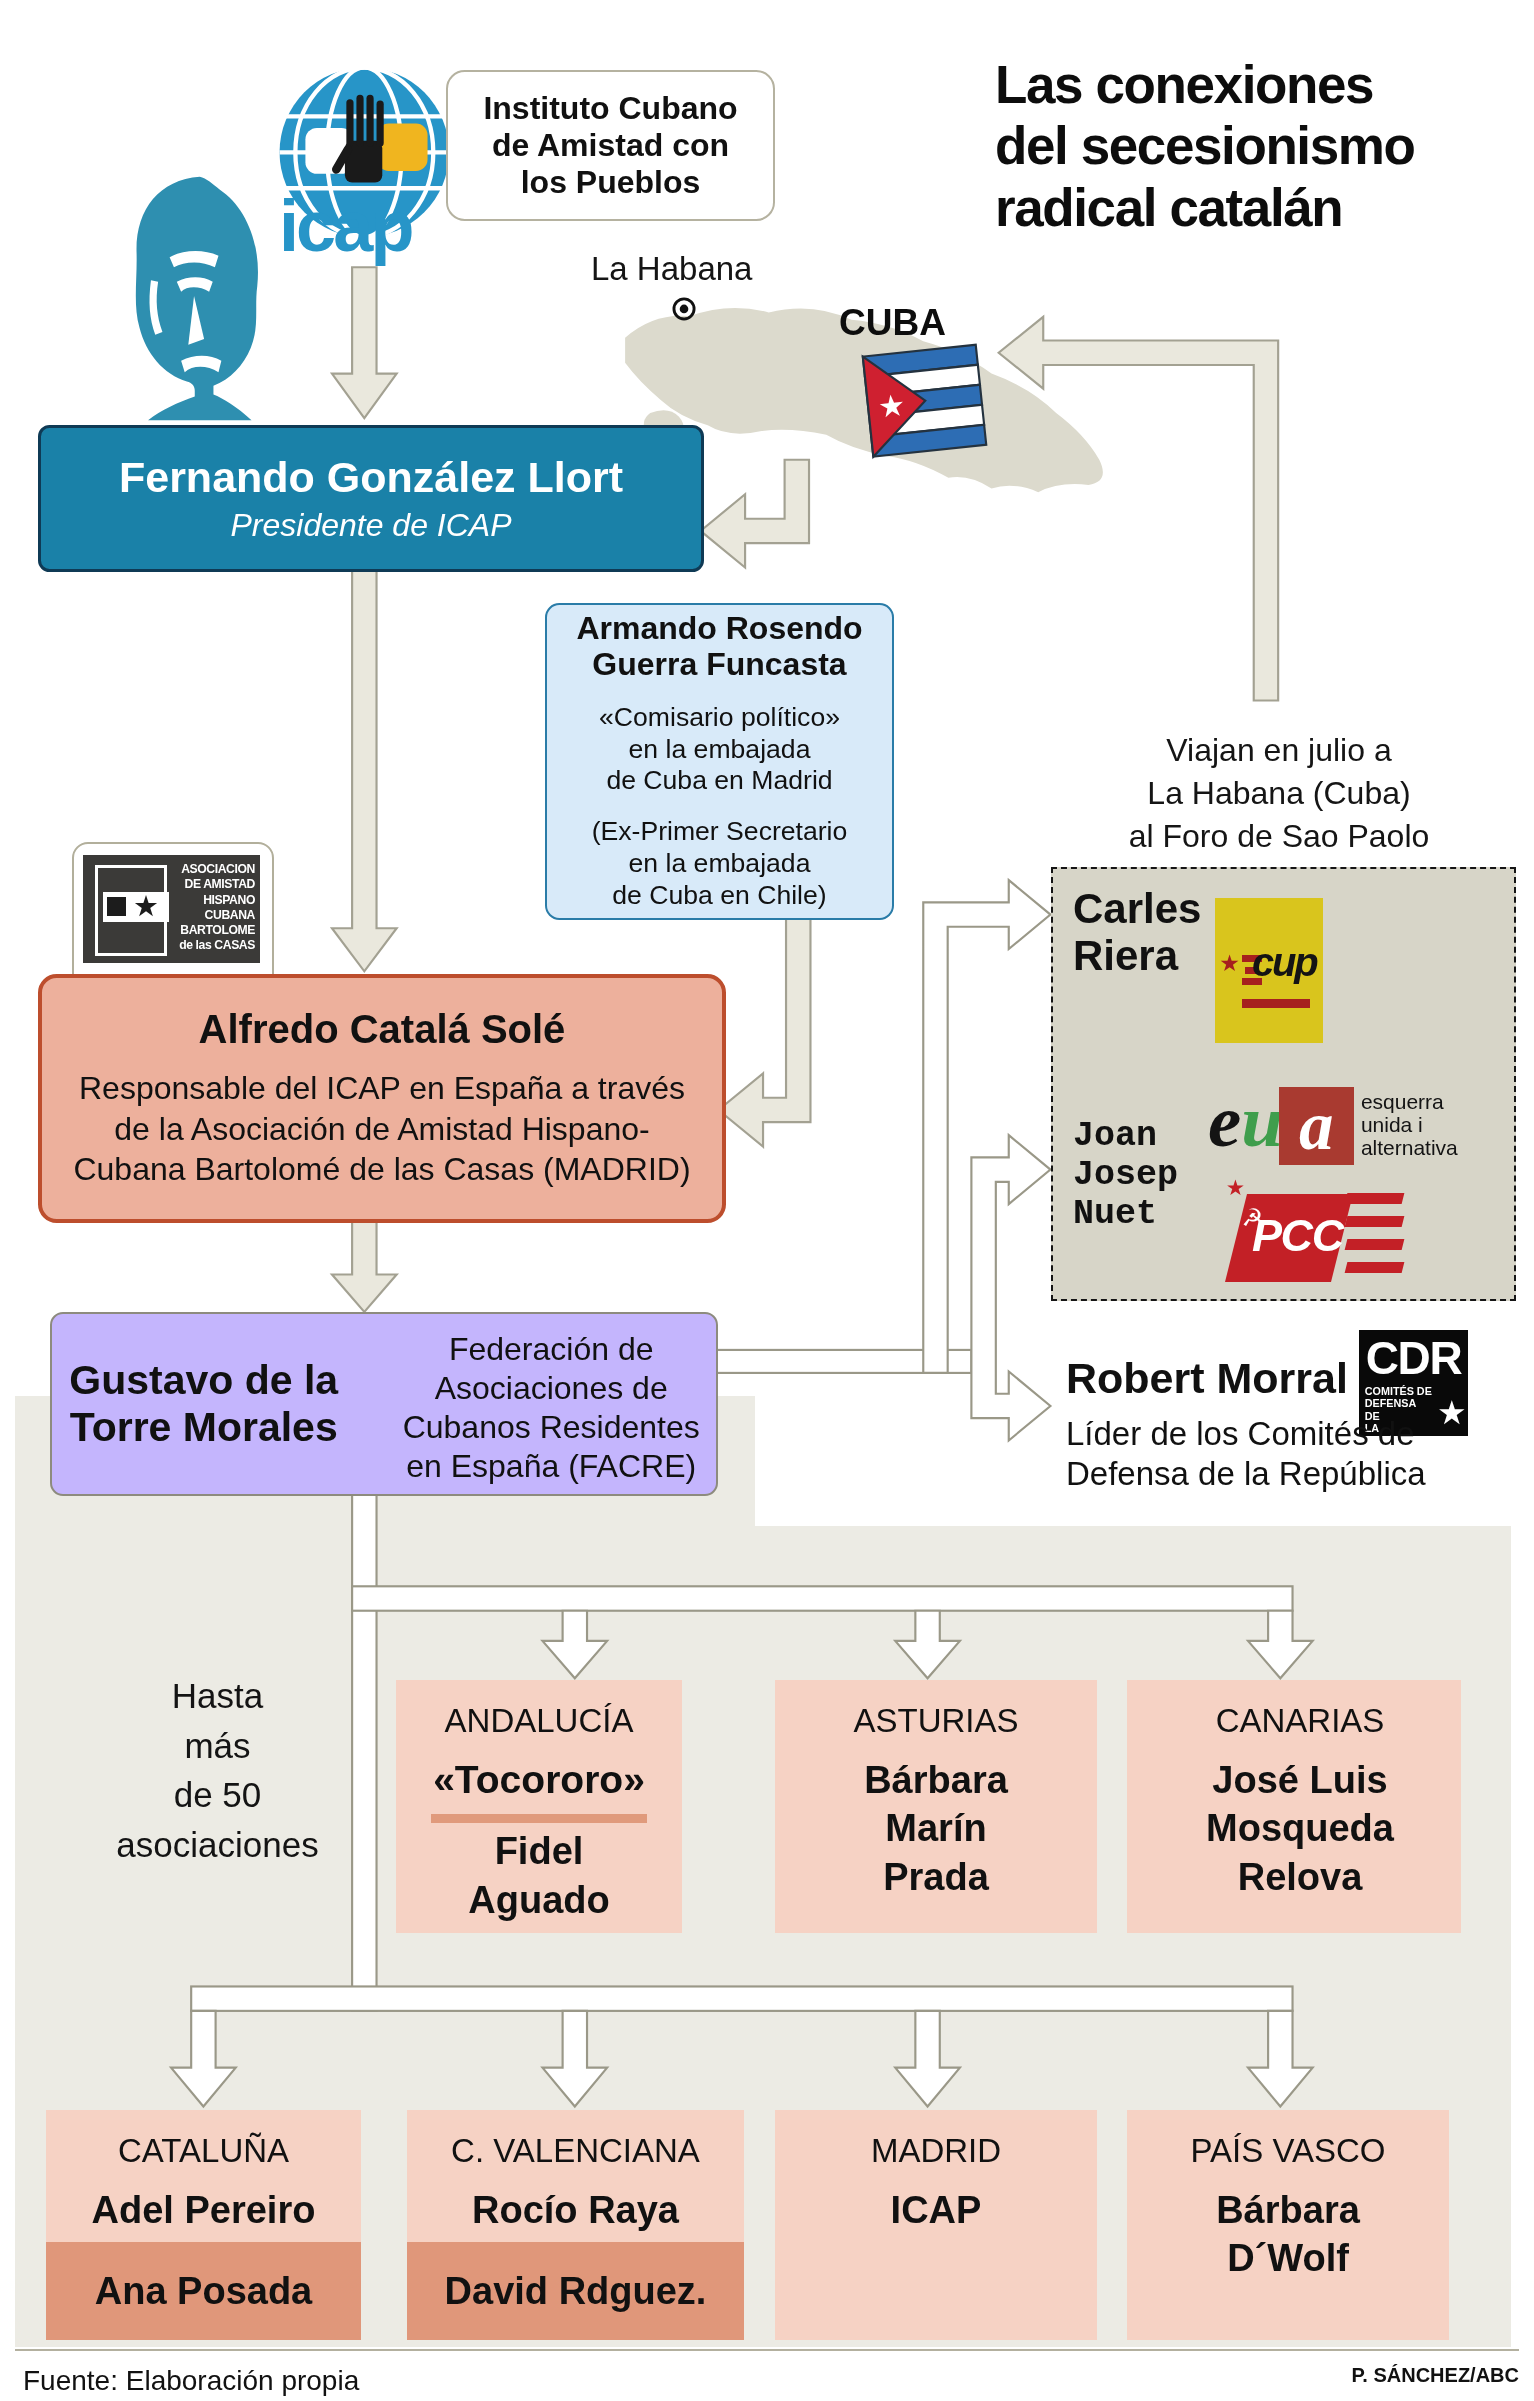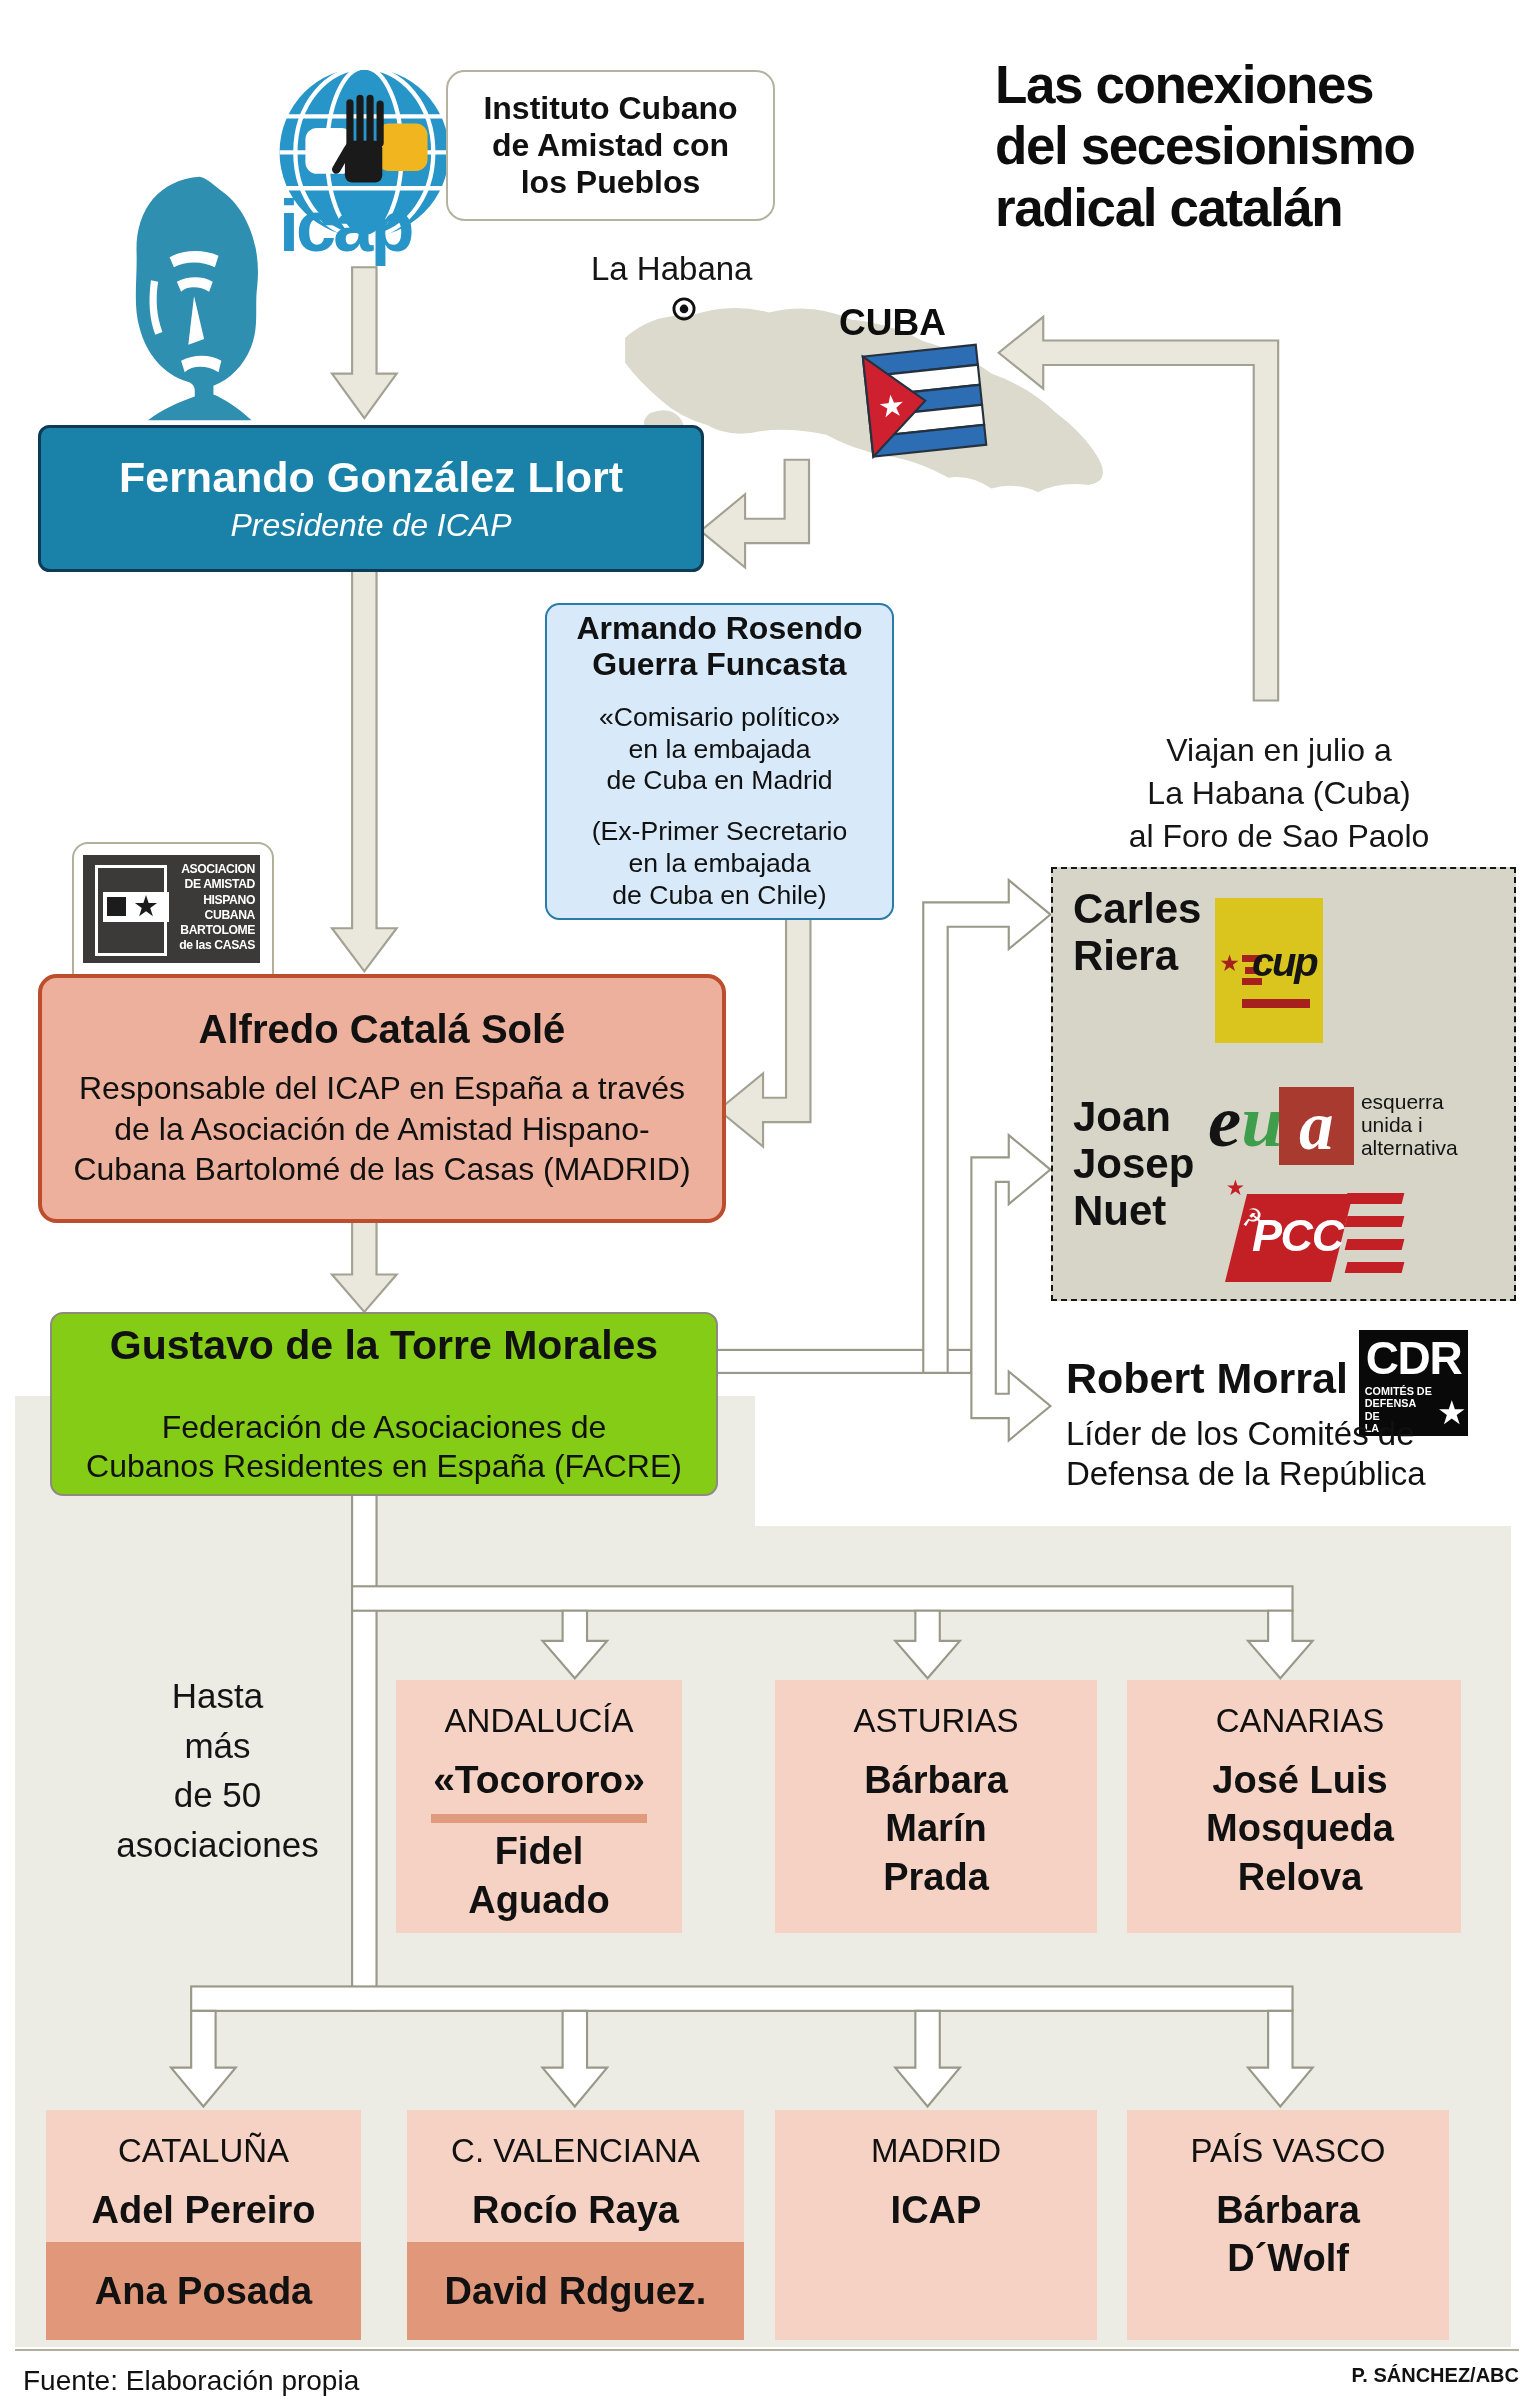--- a/index.html
+++ b/index.html
@@ -30,41 +30,41 @@
   .armando{left:545px;top:603px;width:345px;height:313px;background:#d8eaf9;
            border:2.9px solid #2a7ca8;border-radius:14.4px;display:flex;flex-direction:column;
            align-items:center;justify-content:center;text-align:center;}
   .armando .name{font-size:32px;font-weight:bold;line-height:1.12;}
   .armando .role{font-size:26.6px;line-height:1.2;margin-top:18.7px;}
   .alfredo{left:38px;top:974px;width:680px;height:241px;background:#edb09c;
            border:4.3px solid #bd4e2d;border-radius:18.7px;display:flex;flex-direction:column;
            align-items:center;justify-content:center;text-align:center;}
   .alfredo .name{font-size:40px;font-weight:bold;}
   .alfredo .desc{font-size:32px;line-height:1.27;margin-top:16px;}
-  .gustavo{left:50px;top:1312px;width:664px;height:180px;background:#84cc16;
-           border:2.9px solid #8d8b7e;border-radius:13px;display:flex;flex-direction:column;
+  .gustavo{left:50px;top:1312px;width:664px;height:180px;background:#c4b5fd;
+           border:2.9px solid #8d8b7e;border-radius:13px;display:flex;flex-direction:row;
            align-items:center;justify-content:center;text-align:center;gap:31px;}
   .gustavo .name{font-size:41px;font-weight:bold;}
   .gustavo .desc{font-size:32px;line-height:1.22;margin-top:8.6px;}
   
   .asoc-card{left:72px;top:842px;width:198px;height:144px;background:#fff;
              border:2.2px solid #b2af9b;border-radius:16px;}
   .asoc-logo{left:83px;top:855px;width:177px;height:108px;background:#3b3a38;}
   .asoc-sq-outer{position:absolute;left:11.5px;top:10px;width:66px;height:85px;
                  border:3.6px solid #fff;}
   .asoc-band{position:absolute;left:20px;top:37px;width:66px;height:30px;background:#fff;}
   .asoc-band .sq{position:absolute;left:4.3px;top:5px;width:18.7px;height:18.7px;background:#1c1c1c;}
   .asoc-band .st{position:absolute;left:30px;top:-2.9px;font-size:29px;color:#1c1c1c;}
   .asoc-text{position:absolute;left:92px;top:7.2px;width:80px;font-size:12.2px;font-weight:bold;
              color:#fff;line-height:1.25;text-align:right;letter-spacing:-0.4px;}
   
   .dashed-box{left:1051px;top:867px;width:461px;height:430px;background:#d7d5c8;
               border:2.2px dashed #151515;}
   .carles{position:absolute;left:20px;top:16px;font-size:42px;font-weight:bold;line-height:1.12;}
-  .joan{position:absolute;left:20px;top:224px;font-size:42px;font-weight:bold;line-height:1.12;}
+  .joan{position:absolute;left:20px;top:248px;font-size:35px;font-weight:bold;line-height:1.12;font-family:Liberation Mono, monospace;}
   .cup-logo{position:absolute;left:162px;top:29px;width:108px;height:145px;background:#d9c51d;}
   .cup-star{position:absolute;left:4.3px;top:52px;font-size:23px;color:#a6201e;}
   .cup-bar{position:absolute;background:#a6201e;}
   .cup-word{position:absolute;left:37px;top:42px;font-size:40px;font-weight:bold;
             font-style:italic;letter-spacing:-2.2px;color:#141414;}
   .eua{position:absolute;left:155px;top:218px;display:flex;align-items:flex-start;}
   .eua .e{font-family:"Liberation Serif",serif;font-style:italic;font-weight:bold;
           font-size:75px;line-height:0.9;color:#141414;}
   .eua .u{font-family:"Liberation Serif",serif;font-style:italic;font-weight:bold;
           font-size:75px;line-height:0.9;color:#3f9e4c;}

